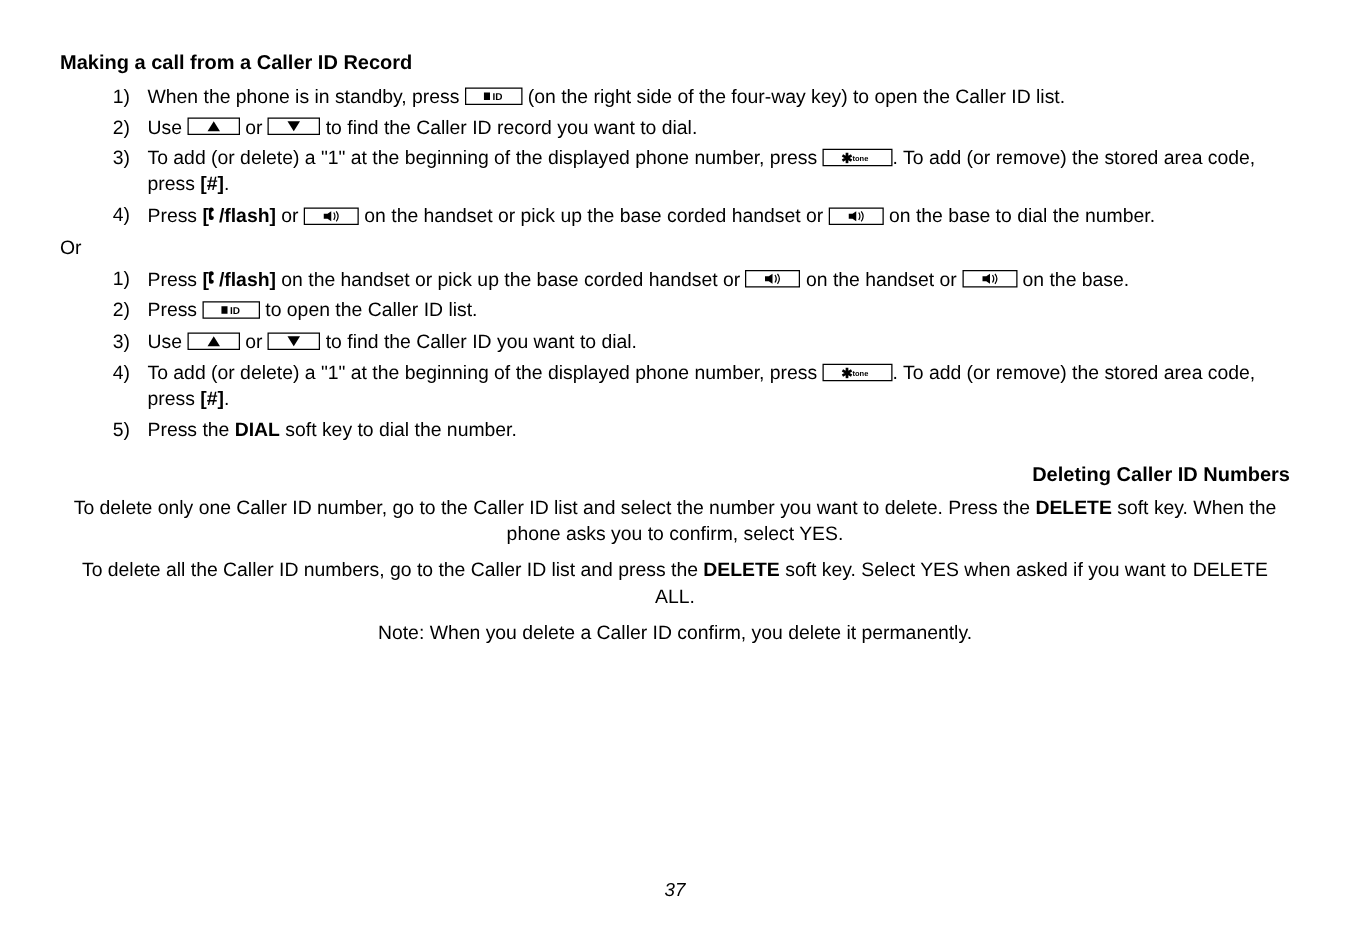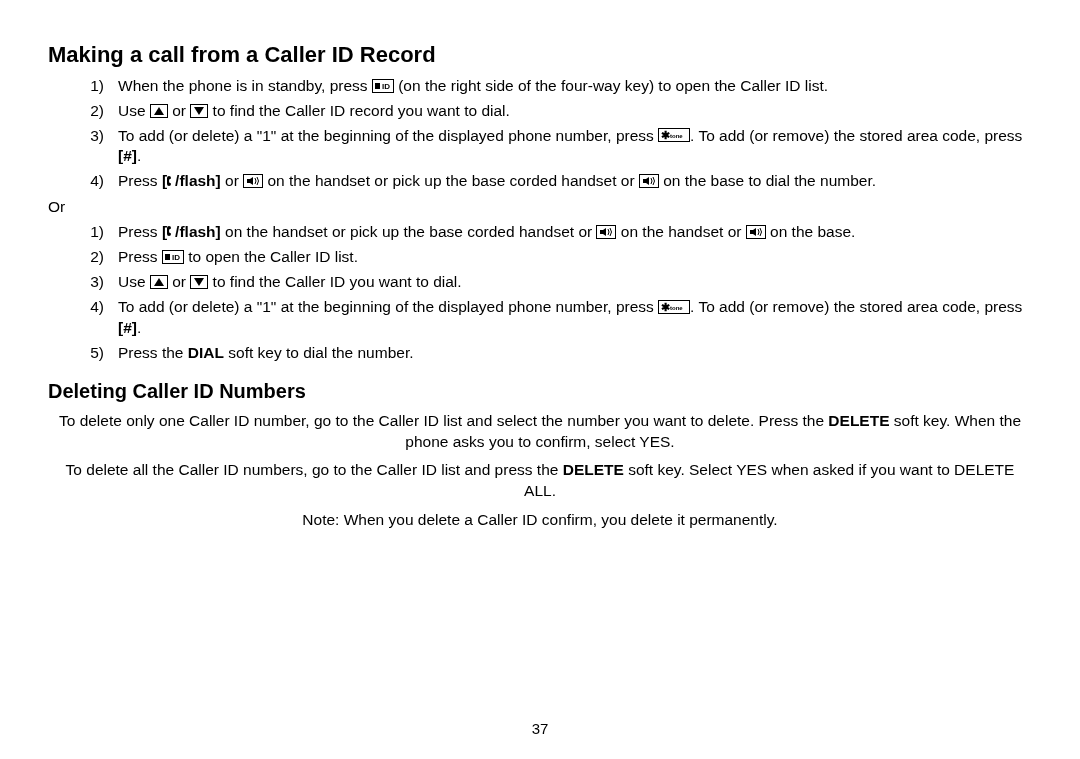--- a/index.html
+++ b/index.html
@@ -9,28 +9,29 @@
     color: #000;
     font-size: 15.5px;
     line-height: 1.35;
     background: #fff;
     width: 1080px;
     height: 759px;
     box-sizing: border-box;
     position: relative;
   }
   h1 {
-    font-size: 22px;
+    font-size: 16px;
     font-weight: bold;
     margin: 0 0 6px 0;
   }
   h2 {
-    font-size: 20px;
+    font-size: 16px;
     font-weight: bold;
     margin: 14px 0 6px 0;
+    text-align: right;
   }
   .list {
     margin-left: 28px;
   }
   .list-row {
     display: flex;
     margin-bottom: 4px;
   }
   .num {
     width: 28px;
@@ -43,43 +44,44 @@
   }
   .or-label {
     margin: 4px 0 4px 0;
   }
   .icon {
     display: inline-block;
     border: 1.5px solid #000;
     font-weight: bold;
     font-size: 10px;
     line-height: 1;
-    padding: 1px 2px;
+    padding: 1px 14px;
     vertical-align: middle;
     font-family: Arial, sans-serif;
     position: relative;
     top: -1px;
   }
   .icon svg {
     display: block;
   }
   .bold {
     font-weight: bold;
   }
   p {
     margin: 0 0 8px 0;
     text-align: center;
   }
   .pagenum {
     position: absolute;
-    bottom: 20px;
+    bottom: 36px;
     left: 0;
     right: 0;
     text-align: center;
     font-size: 15px;
+    font-style: italic;
   }
 </style>
 </head>
 <body>
 
 <h1>Making a call from a Caller ID Record</h1>
 
 <div class="list" id="listA">
     <div class="list-row">
       <div class="num">1)</div>

